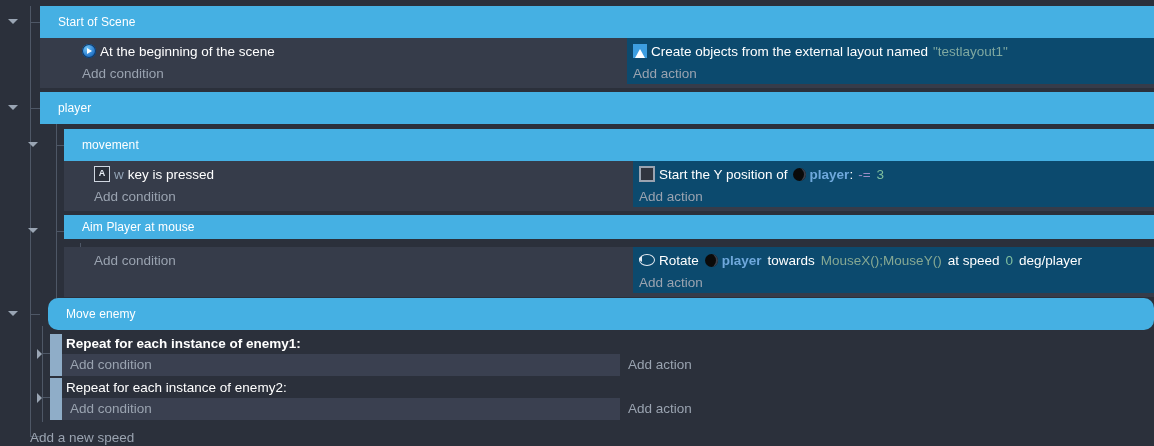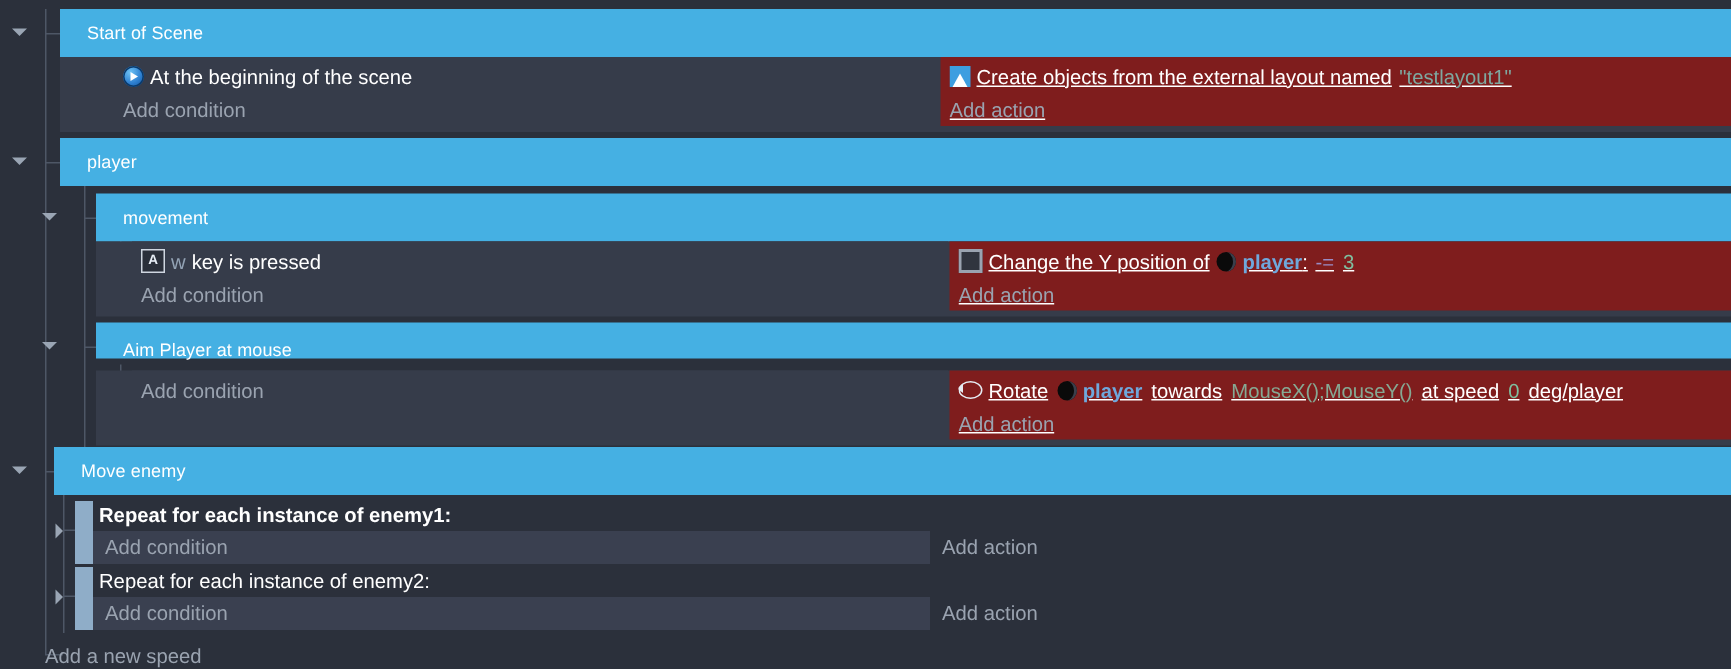--- a/index.html
+++ b/index.html
@@ -20,21 +20,21 @@
   .grp{background:#45b0e3;color:#ffffff;display:flex;align-items:center;}
   .grp .gtitle{font-size:12px;letter-spacing:.1px;line-height:1;padding-left:8px;}
 
   
   .tab{width:10px;background:#8fadc8;flex:0 0 10px;}
   .tab-dark{width:8px;background:#8fadc8;flex:0 0 8px;}
 
   
   .body{background:#363c4a;display:flex;}
   .colcond{background:#363c4a;position:relative;}
-  .colact{background:#7f1d1d;position:relative;text-decoration:underline;}
+  .colact{background:#0c4a6e;position:relative;}
   .vdiv{width:1px;background:#2f3542;flex:0 0 1px;}
 
   .line{display:flex;align-items:center;height:22px;white-space:nowrap;overflow:hidden;}
   .line.first{padding-top:2px;}
   .addtxt{color:#9aa3b0;font-size:13.5px;}
   .txt{color:#ffffff;font-size:13.5px;}
   .obj{color:#6fa8dc;font-weight:bold;}
   .str{color:#7fa8a0;}
   .num{color:#7fbf9f;}
   .op{color:#9a8cc4;}
@@ -172,37 +172,37 @@
         <span class="txt">key is pressed</span>
       </div>
       <div class="line">
         <span class="addtxt">Add condition</span>
       </div>
     </div>
     <div class="vdiv"></div>
     <div class="colact" style="flex:1 1 auto;padding-left:6px;">
       <div class="line first">
         <span class="ico ico-setpos"></span>
-        <span class="txt">Change the Y position of</span>
+        <span class="txt">Start the Y position of</span>
         <span style="width:5px"></span>
         <span class="ico ico-sprite"></span>
         <span class="obj">player</span>
         <span class="txt">:</span>
         <span style="width:5px"></span>
         <span class="op">-=</span>
         <span style="width:6px"></span>
         <span class="num">3</span>
       </div>
       <div class="line">
         <span class="addtxt">Add action</span>
       </div>
     </div>
   </div>
 
-  <div class="row grp" style="top:215px;height:24px;left:64px;align-items:flex-end;">
+  <div class="row grp" style="top:215px;height:24px;left:64px;">
     <div class="tab"></div>
     <div class="gtitle">Aim Player at mouse</div>
   </div>
 
   <div class="row body" style="top:247px;height:50px;left:64px;">
     <div style="flex:0 0 16px;background:#2b303b;"></div>
     <div class="tab-dark"></div>
     <div class="colcond" style="flex:0 0 538px;padding-left:6px;">
       <div class="line first">
         <span class="addtxt">Add condition</span>
@@ -226,21 +226,21 @@
         <span class="num">0</span>
         <span style="width:6px"></span>
         <span class="txt">deg/player</span>
       </div>
       <div class="line">
         <span class="addtxt">Add action</span>
       </div>
     </div>
   </div>
 
-  <div class="row grp" style="top:298px;height:32px;left:36px;">
+  <div class="row grp" style="top:298px;height:32px;left:48px;border-radius:10px;">
     <div class="tab"></div>
     <div class="gtitle">Move enemy</div>
   </div>
 
   <div class="subtab" style="left:50px;top:334px;width:12px;height:42px;"></div>
   <div class="subtitle" style="left:66px;top:336px;font-weight:bold;">Repeat for each instance of enemy1:</div>
   <div class="subcond" style="left:62px;top:354px;width:558px;height:22px;">
     <span>Add condition</span>
   </div>
   <div class="subact" style="left:628px;top:354px;line-height:22px;">Add action</div>

